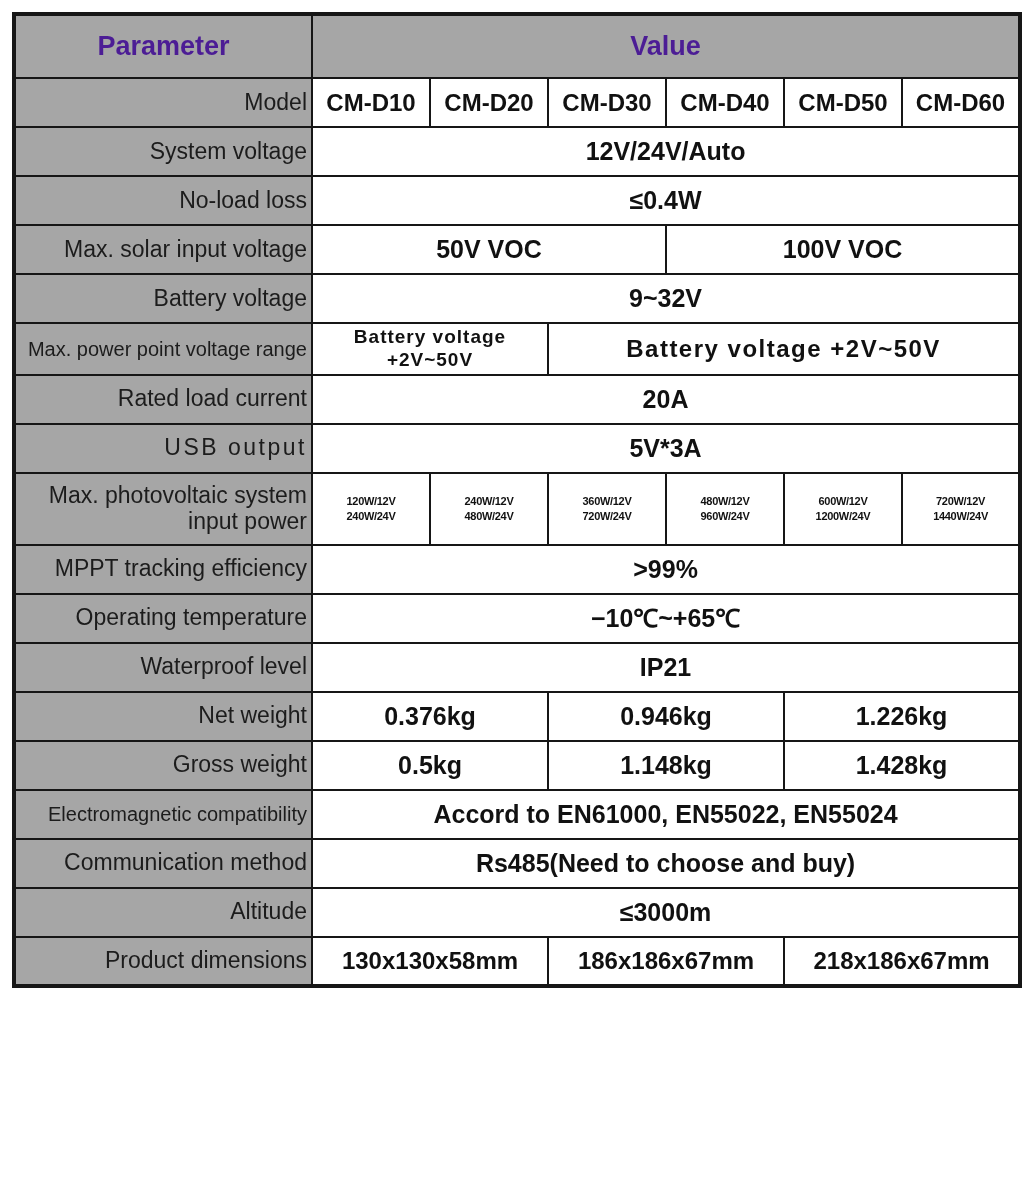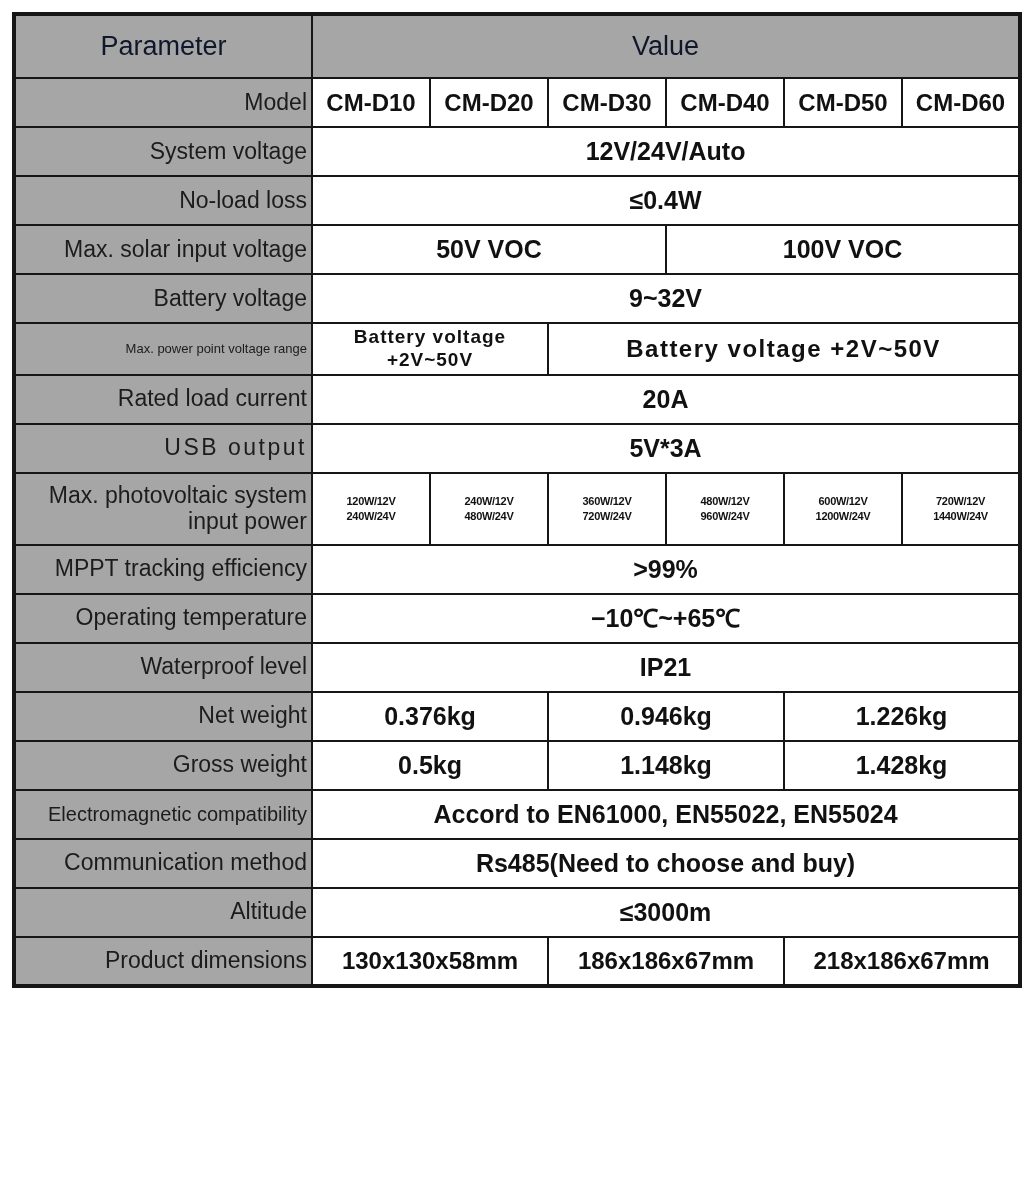--- a/index.html
+++ b/index.html
@@ -28,33 +28,33 @@
     border: 2.5px solid #161616;
     text-align: center;
     vertical-align: middle;
     box-sizing: border-box;
     padding: 2px 4px;
     overflow: hidden;
   }
   th.hd {
     background: #a6a6a6;
     font-size: 27px;
-    font-weight: normal;
+    font-weight: bold;
     height: 64px;
-    color: #0f172a;
+    color: #4c1d95;
   }
   td.param {
     background: #a6a6a6;
     font-size: 23px;
     font-weight: 400;
     color: #1c1c1c;
     line-height: 1.12;
     text-align: right;
   }
-  td.param.sm  { font-size: 13px; }
+  td.param.sm  { font-size: 20px; }
   td.param.md  { font-size: 20px; }
   td.param.ls2 { letter-spacing: 2.5px; }
   td.value {
     background: #ffffff;
     font-size: 25px;
     font-weight: bold;
     color: #111111;
     white-space: pre-line;
     line-height: 1.15;
   }

